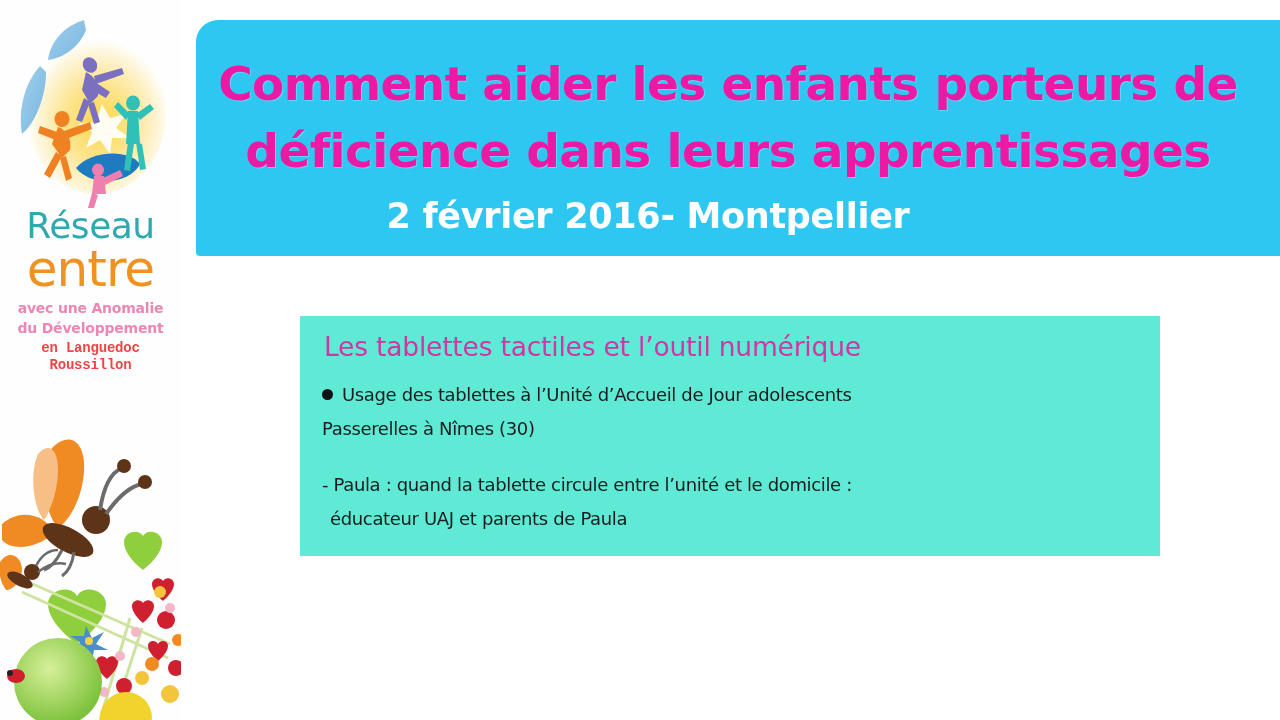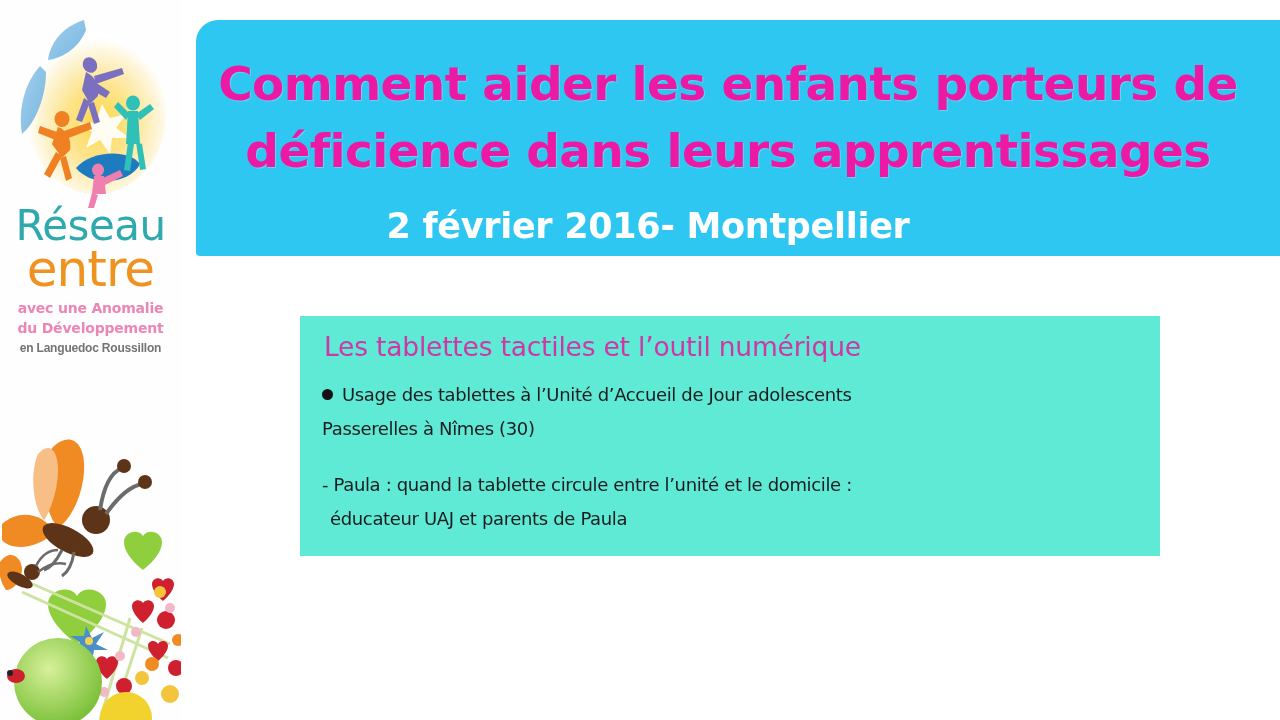--- a/index.html
+++ b/index.html
@@ -44,21 +44,21 @@
 
   .logo-text {
     position: absolute;
     left: 0;
     top: 204px;
     width: 181px;
     text-align: center;
   }
   .logo-reseau {
     font-family: "DejaVu Sans", sans-serif;
-    font-size: 42px;
+    font-size: 36px;
     line-height: 44px;
     font-weight: 400;
     color: #2ea9ae;
     letter-spacing: -0.5px;
   }
   .logo-vivre {
     font-family: "DejaVu Sans", sans-serif;
     font-size: 50px;
     line-height: 50px;
     font-weight: 400;
@@ -69,25 +69,25 @@
   .logo-sub1, .logo-sub2 {
     font-family: "DejaVu Sans", sans-serif;
     font-size: 14px;
     line-height: 20px;
     font-weight: 700;
     color: #ec86b4;
     letter-spacing: -0.2px;
   }
   .logo-sub1 { margin-top: 4px; }
   .logo-sub3 {
-    font-family: Liberation Sans, sans-serif;
-    font-size: 12px;
+    font-family: Liberation Mono, monospace;
+    font-size: 14px;
     line-height: 17px;
     font-weight: 700;
-    color: #737373;
+    color: #ef4444;
     letter-spacing: -0.2px;
     margin-top: 2px;
   }
 
   .flora {
     position: absolute;
     left: 0px;
     top: 432px;
     width: 181px;
     height: 288px;
@@ -120,21 +120,21 @@
   }
   .banner-subtitle {
     text-align: center;
     color: #ffffff;
     font-family: "DejaVu Sans", sans-serif;
     font-weight: 700;
     font-size: 35px;
     line-height: 52px;
     letter-spacing: -0.3px;
     padding-right: 180px;
-    margin-top: 16px;
+    margin-top: 6px;
   }
 
   
   #content {
     position: absolute;
     left: 300px;
     top: 316px;
     width: 860px;
     background: #5eead4;
     padding: 14px 10px 20px 22px;

